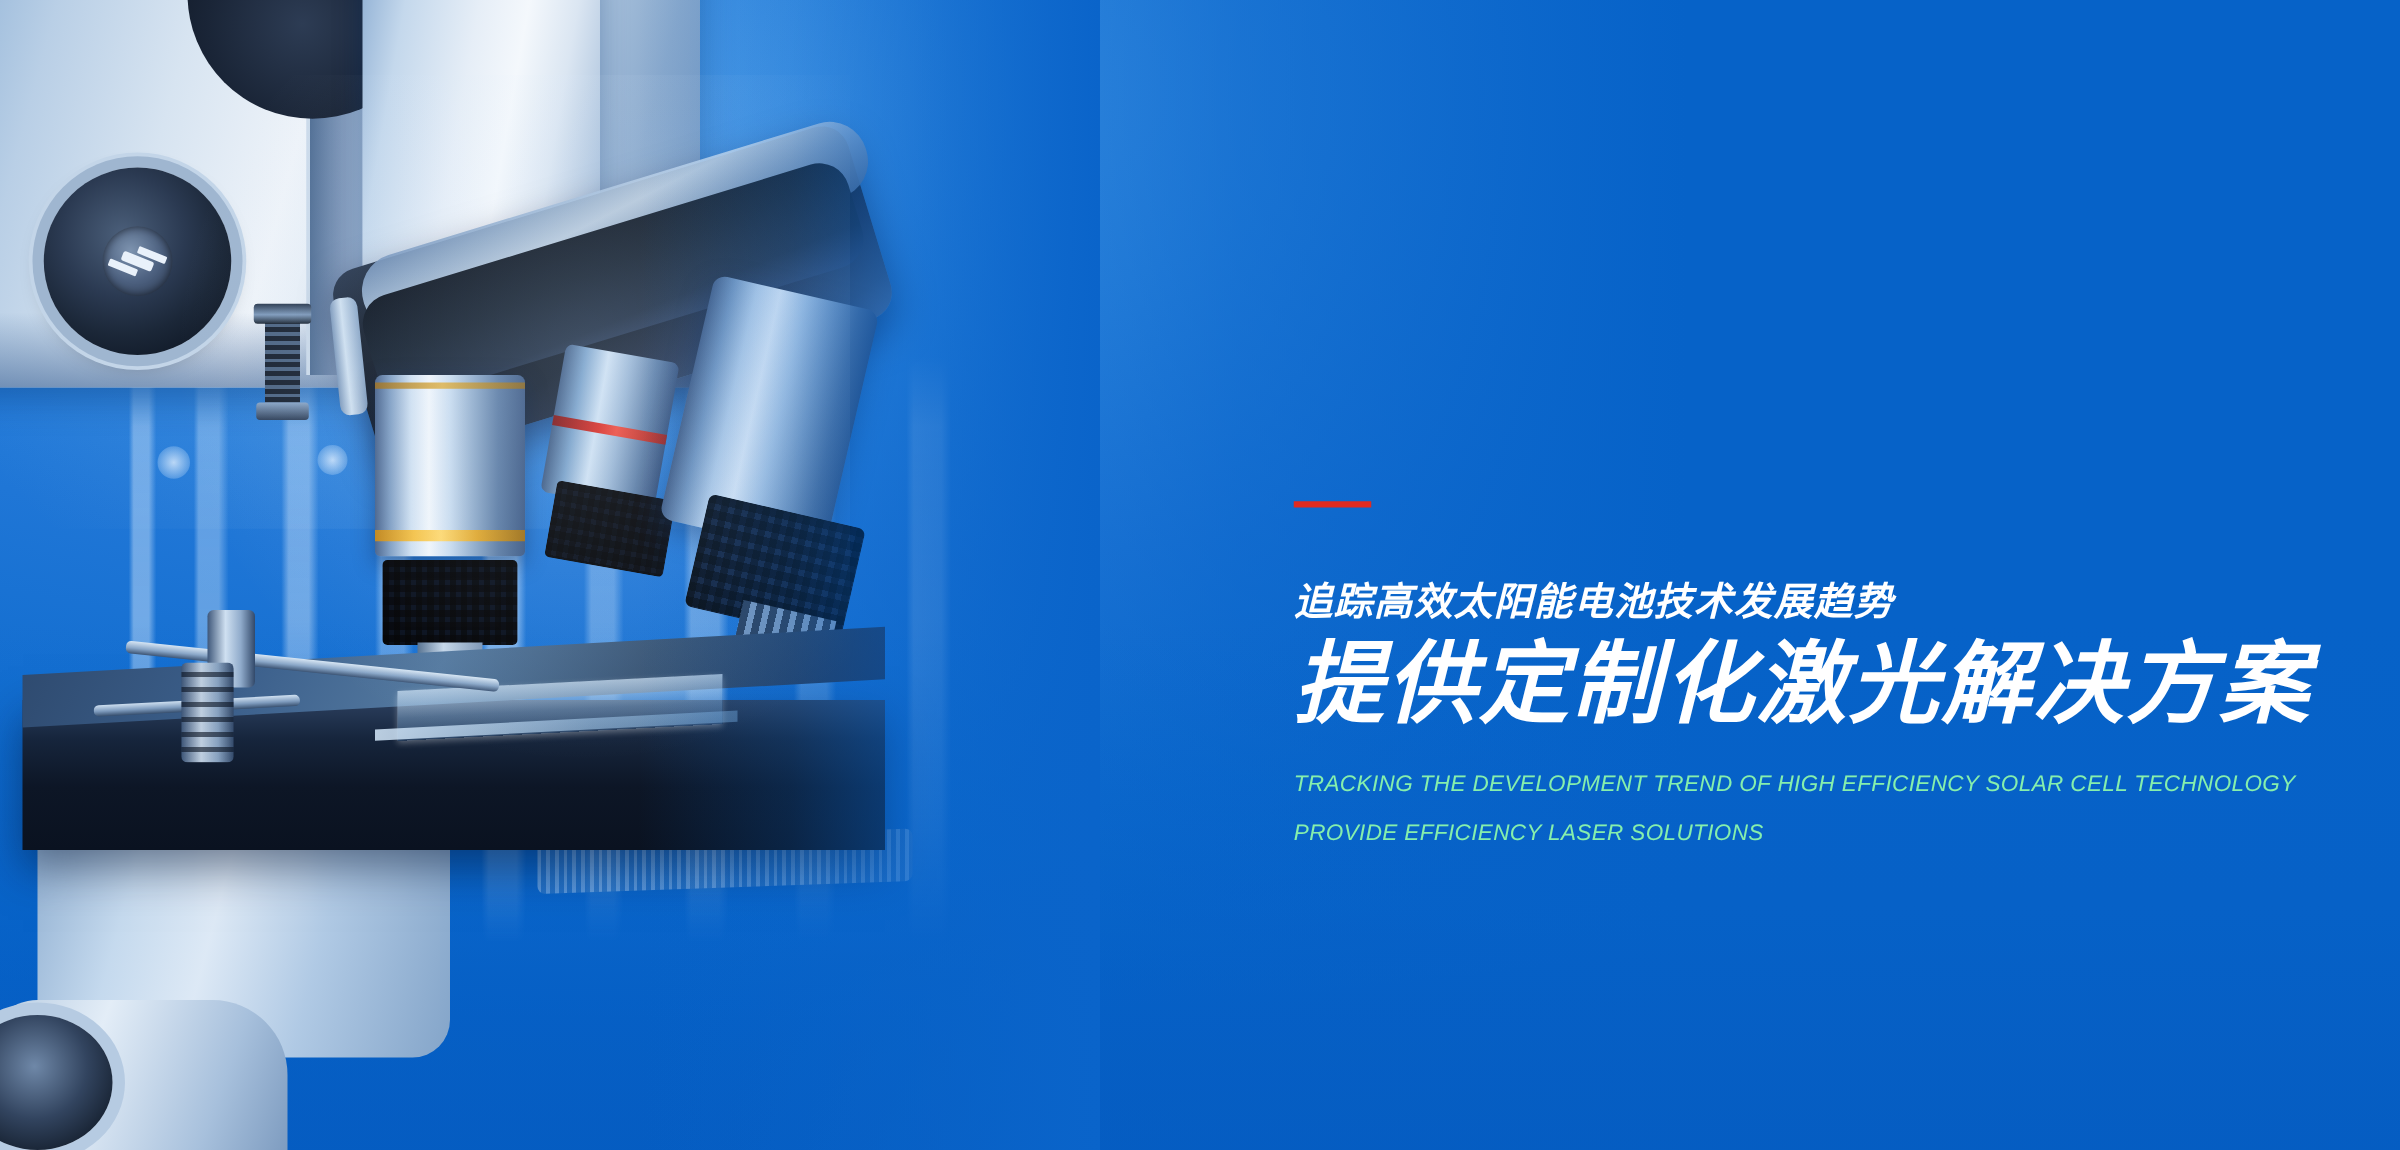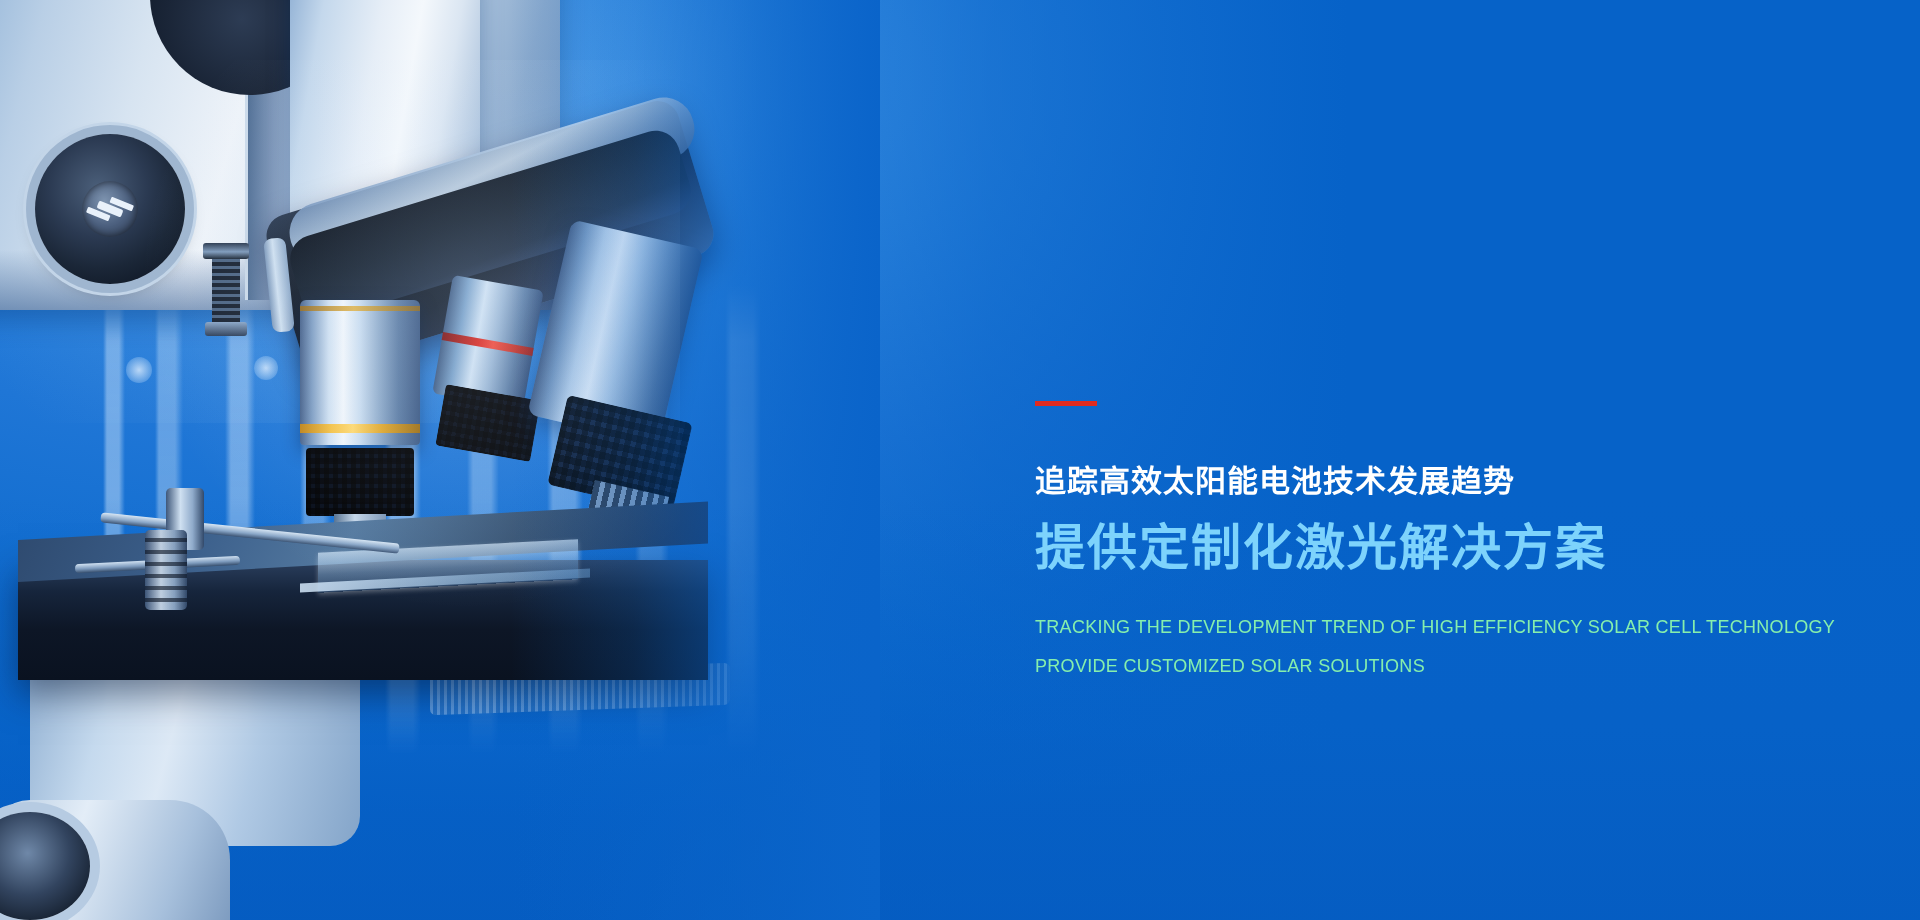--- a/index.html
+++ b/index.html
@@ -11,20 +11,21 @@
   body {
     font-family: "Liberation Sans", "DejaVu Sans", sans-serif;
   }
 
   .banner {
     position: relative;
     width: 1920px;
     height: 920px;
     overflow: hidden;
     background: #0662c8;
+    font-style: italic;
   }
 
   
   .bg-base {
     position: absolute;
     inset: 0;
     background:
       radial-gradient(120% 95% at 30% 8%, #3f93e4 0%, #2f86de 22%, #1f76d6 44%, #0e6bce 66%, #0662c8 85%, #0660c6 100%);
   }
   .bg-right-flat {
@@ -508,25 +509,25 @@
     font-weight: 700;
     letter-spacing: 1px;
     color: #ffffff;
     white-space: nowrap;
   }
   .headline {
     position: absolute;
     left: 0;
     top: 515px;
     margin: 0;
-    font-size: 50px;
+    font-size: 72px;
     line-height: 66px;
     font-weight: 700;
     letter-spacing: 2px;
-    color: #7dd3fc;
+    color: #ffffff;
     white-space: nowrap;
   }
   .en-lines {
     position: absolute;
     left: 0;
     top: 612px;
     margin: 0;
     padding: 0;
     list-style: none;
   }
@@ -607,17 +608,17 @@
 
   <div class="bg-right-flat"></div>
   <div class="bg-bottom-shade"></div>
 
   <div class="content">
     <div class="accent-rule"></div>
     <p class="subtitle">追踪高效太阳能电池技术发展趋势</p>
     <h1 class="headline">提供定制化激光解决方案</h1>
     <ul class="en-lines">
       <li>TRACKING THE DEVELOPMENT TREND OF HIGH EFFICIENCY SOLAR CELL TECHNOLOGY</li>
-      <li>PROVIDE CUSTOMIZED SOLAR SOLUTIONS</li>
+      <li>PROVIDE EFFICIENCY LASER SOLUTIONS</li>
     </ul>
   </div>
 
 </div>
 
 </body></html>

